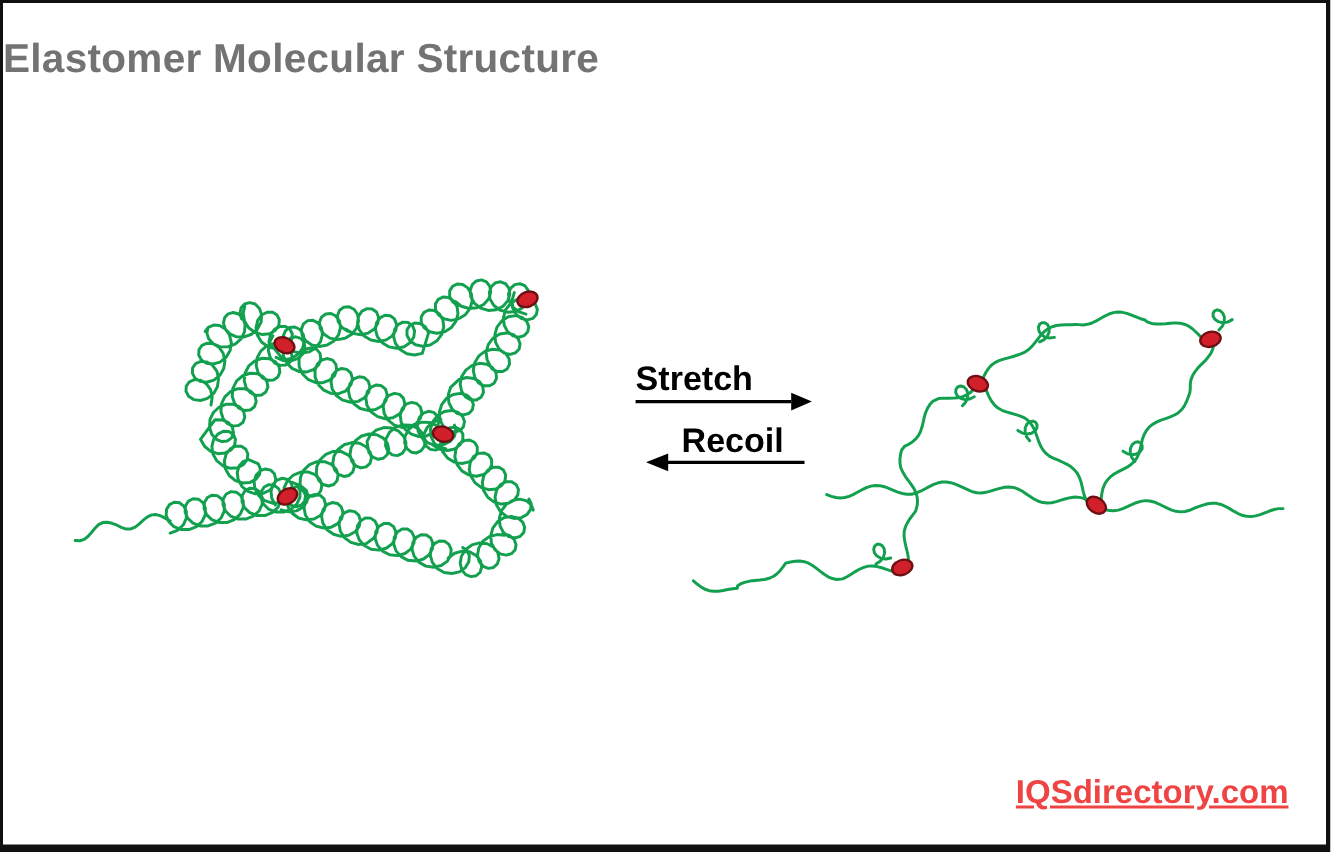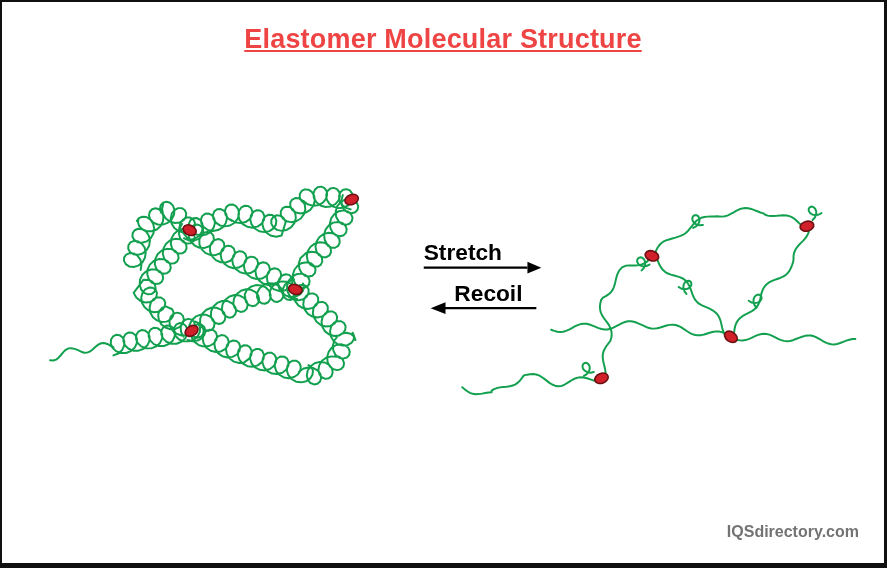--- a/index.html
+++ b/index.html
@@ -9,28 +9,26 @@
     box-sizing:border-box;
     border:2px solid #101010;
     border-right-width:3px;
     border-bottom-width:5px;
     background:#ffffff;
     overflow:hidden;
     font-family:"Liberation Sans", sans-serif;
   }
   .title{
     position:absolute;top:22px;left:0;width:100%;
-    text-align:center;
-    font-size:27px;font-weight:bold;color:#ef4444;
+    font-size:27px;font-weight:bold;color:#737373;
     letter-spacing:.2px;
-    text-decoration:underline;
   }
   .watermark{
     position:absolute;right:25px;bottom:22px;
-    font-size:16px;font-weight:bold;color:#737373;
+    font-size:22px;font-weight:bold;color:#ef4444;text-decoration:underline;
   }
   svg.diagram{position:absolute;left:0;top:0;width:100%;height:100%;}
   .arrow-label{
     font-family:"Liberation Sans", sans-serif;
     font-size:23px;font-weight:bold;fill:#000;
   }
   .arrow-line{stroke:#000;stroke-width:2.2px;}
   .arrow-head{fill:#000;stroke:none;}
 </style>
 </head>

